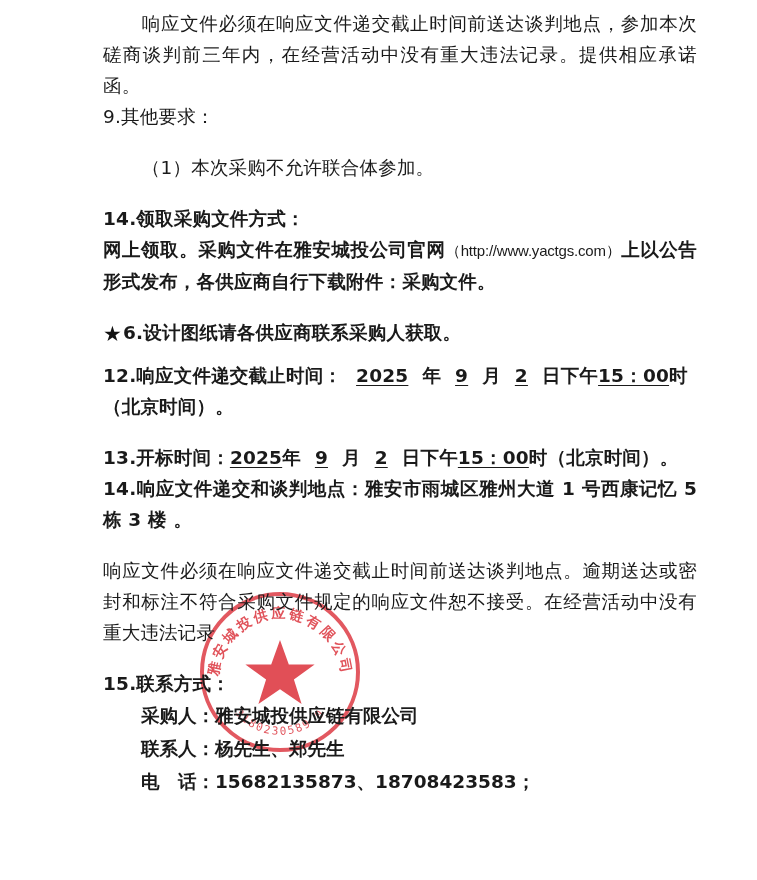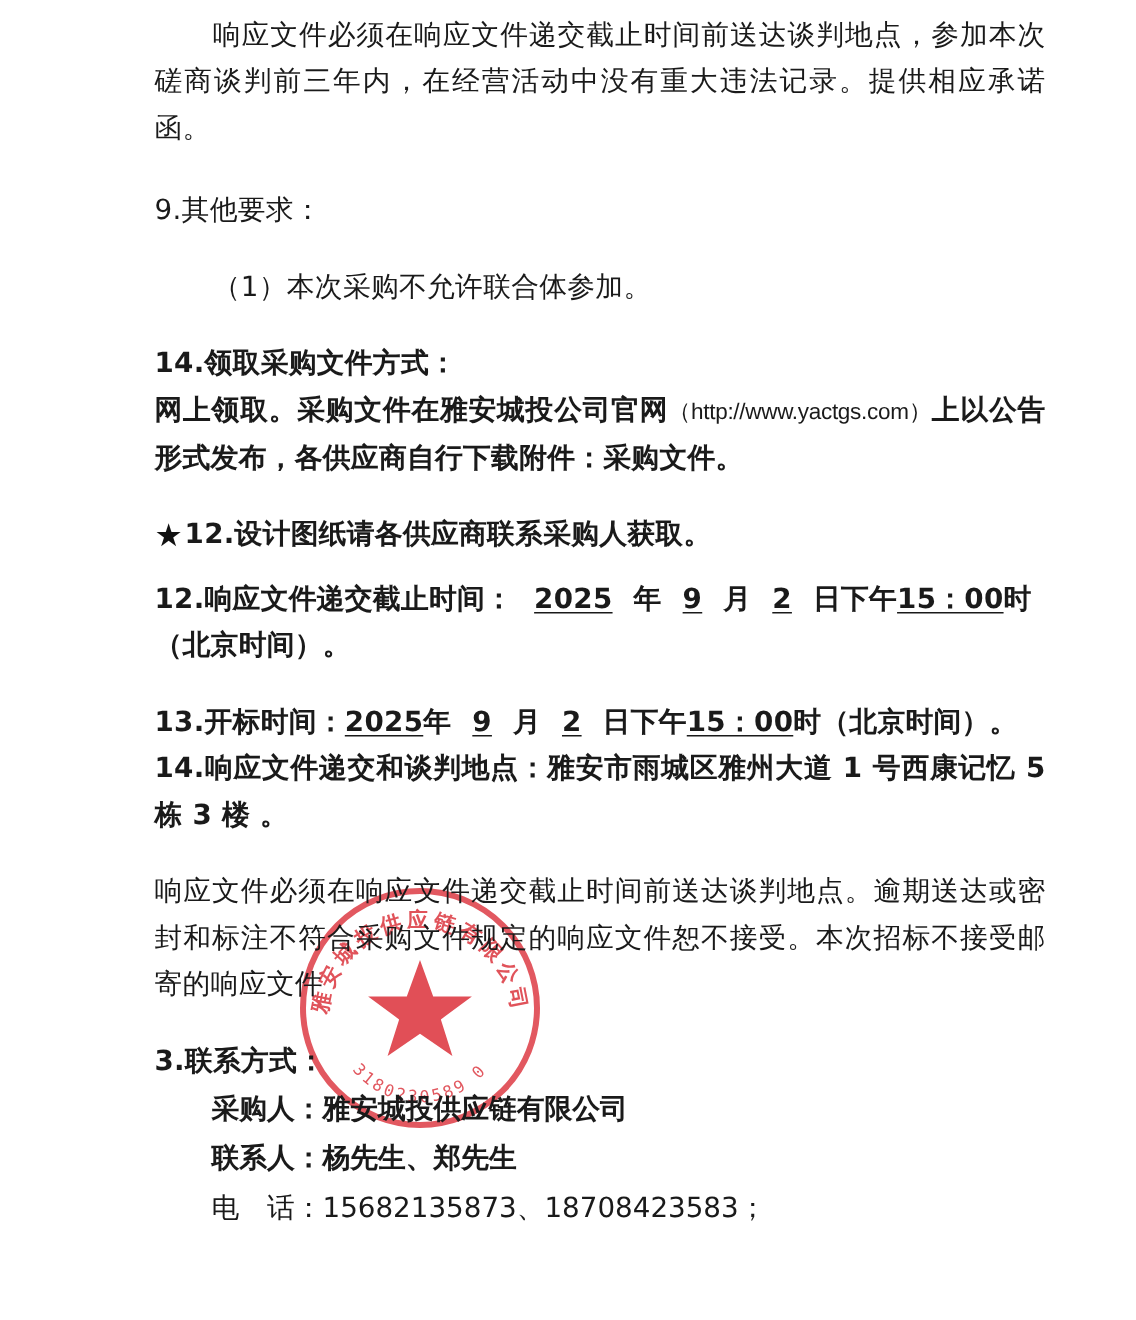--- a/index.html
+++ b/index.html
@@ -28,21 +28,21 @@
     letter-spacing: 0.2px;
     margin: 0 0 0 0;
     text-align: justify;
     text-justify: inter-ideograph;
   }
   .indent {
     text-indent: 2.1em;
   }
   .gap-sm { margin-top: 12px; }
   .gap-md { margin-top: 20px; }
-  .gap-lg { margin-top: 24px; }
+  .gap-lg { }
   .bold {
     font-weight: bold;
   }
   .mono-url {
     font-family: Liberation Sans, sans-serif;
     font-size: 15px;
     font-weight: normal;
     letter-spacing: -0.2px;
   }
   .uline {
@@ -64,21 +64,21 @@
   }
   .contact-line {
     font-size: 18.5px;
     line-height: 33px;
     font-weight: bold;
     padding-left: 38px;
     position: relative;
     z-index: 3;
   }
   .contact-line.thin {
-    font-weight: normal;
+    font-weight: bold;
   }
   
   .seal {
     position: absolute;
     left: 196px;
     top: 588px;
     width: 168px;
     height: 168px;
     z-index: 1;
     pointer-events: none;
@@ -120,33 +120,33 @@
     <p class="para indent">响应文件必须在响应文件递交截止时间前送达谈判地点，参加本次磋商谈判前三年内，在经营活动中没有重大违法记录。提供相应承诺函。</p>
 
     <p class="para gap-lg">9.其他要求：</p>
 
     <p class="para indent gap-md">（1）本次采购不允许联合体参加。</p>
 
     <p class="para bold gap-md">14.领取采购文件方式：</p>
 
     <p class="para bold"><span>网上领取。采购文件在雅安城投公司官网</span><span class="mono-url">（http://www.yactgs.com）</span><span>上以公告形式发布，各供应商自行下载附件：采购文件。</span></p>
 
-    <p class="para bold gap-md"><span class="star">★</span><span>12.设计图纸请各供应商联系采购人获取。</span></p>
+    <p class="para bold gap-md"><span class="star">★</span><span>6.设计图纸请各供应商联系采购人获取。</span></p>
 
     <p class="para bold gap-sm"><span>12.响应文件递交截止时间：</span><span class="uline-wide">2025</span><span>年</span><span class="uline-wide">9</span><span>月</span><span class="uline-wide">2</span><span>日下午</span><span class="uline">15：00</span><span>时</span></p>
 
     <p class="para bold">（北京时间）。</p>
 
     <p class="para bold gap-md"><span>13.开标时间：</span><span class="uline">2025</span><span>年</span><span class="uline-wide">9</span><span>月</span><span class="uline-wide">2</span><span>日下午</span><span class="uline">15：00</span><span>时</span><span>（北京时间）。</span></p>
 
     <p class="para bold">14.响应文件递交和谈判地点：雅安市雨城区雅州大道 1 号西康记忆 5 栋 3 楼 。</p>
 
-    <p class="para gap-md">响应文件必须在响应文件递交截止时间前送达谈判地点。逾期送达或密封和标注不符合采购文件规定的响应文件恕不接受。本次招标不接受邮寄的响应文件</p>
+    <p class="para gap-md">响应文件必须在响应文件递交截止时间前送达谈判地点。逾期送达或密封和标注不符合采购文件规定的响应文件恕不接受。在经营活动中没有重大违法记录</p>
 
-    <p class="para bold gap-md">3.联系方式：</p>
+    <p class="para bold gap-md">15.联系方式：</p>
 
     <div class="contact-line">
       <span>采购人：</span><span>雅安城投供应链有限公司</span>
     </div>
 
     <div class="contact-line">
       <span>联系人：</span><span>杨先生、郑先生</span>
     </div>
 
     <div class="contact-line thin">

